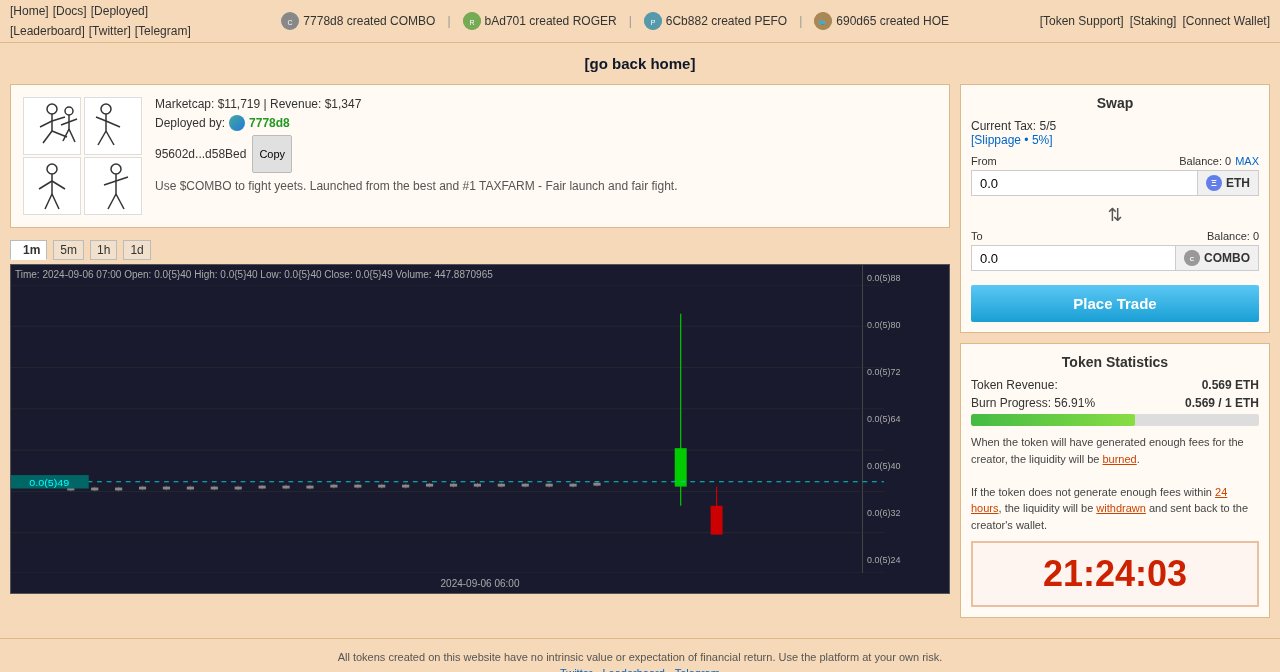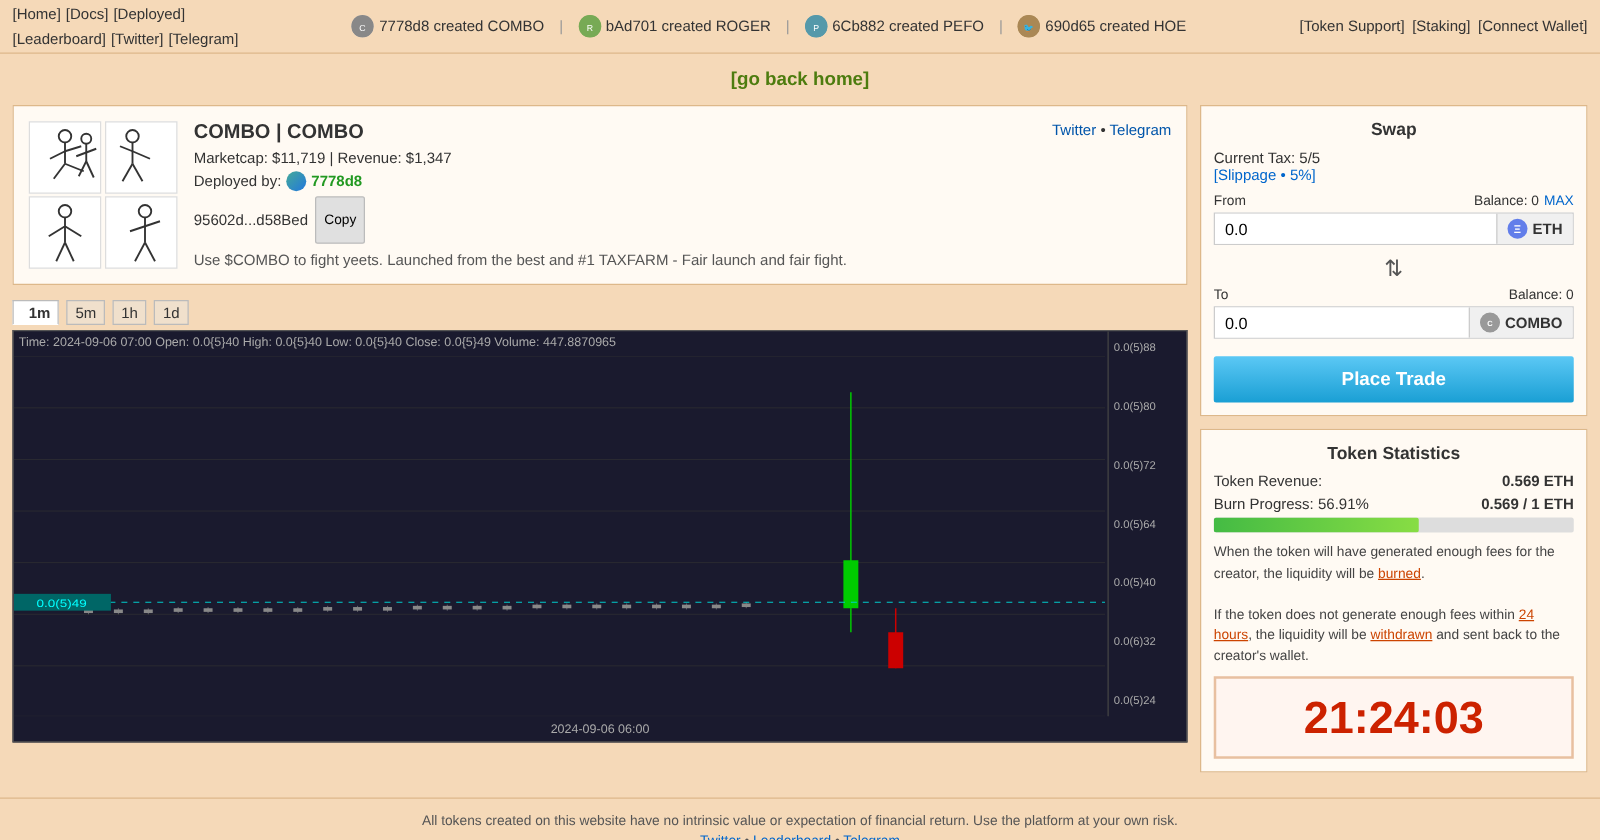--- a/index.html
+++ b/index.html
@@ -49,21 +49,21 @@
 
     #top-nav-right { display: flex; gap: 6px; font-size: 12px; }
     #top-nav-right a { color: #333; }
 
     
     #back-home {
       text-align: center;
       padding: 12px;
       font-size: 15px;
     }
-    #back-home a { color: #4d7c0f; font-weight: bold; }
+    #back-home a { color: #0f172a; font-weight: bold; }
 
     
     #main-container {
       display: flex;
       gap: 10px;
       padding: 0 10px 10px 10px;
       max-width: 1280px;
     }
 
     
@@ -150,21 +150,21 @@
       bottom: 4px;
       left: 50%;
       transform: translateX(-50%);
       font-size: 10px;
       color: #aaa;
     }
     
     #price-axis {
       position: absolute;
       right: 0; top: 0; bottom: 20px;
-      width: 63px;
+      width: 87px;
       display: flex;
       flex-direction: column;
       justify-content: space-between;
       padding: 8px 4px;
       font-size: 9px;
       color: #aaa;
       border-left: 1px solid #444;
     }
     
     #chart-svg-area {
@@ -460,28 +460,20 @@
             <circle cx="30" cy="10" r="5" stroke="#333" stroke-width="1.5" fill="none"></circle>
             <line x1="30" y1="15" x2="30" y2="35" stroke="#333" stroke-width="1.5"></line>
             <line x1="30" y1="22" x2="18" y2="26" stroke="#333" stroke-width="1.5"></line>
             <line x1="30" y1="22" x2="42" y2="18" stroke="#333" stroke-width="1.5"></line>
             <line x1="30" y1="35" x2="22" y2="50" stroke="#333" stroke-width="1.5"></line>
             <line x1="30" y1="35" x2="38" y2="50" stroke="#333" stroke-width="1.5"></line>
           </svg>
         </div>
       </div>
       <div id="token-info">
-        <div style="display:flex; justify-content:space-between; align-items:flex-start;">
-          <div id="token-title">COMBO | COMBO</div>
-          <div id="token-links">
-            <a href="#">Twitter</a>
-            <span> • </span>
-            <a href="#">Telegram</a>
-          </div>
-        </div>
         <div id="token-marketcap">
           <span>Marketcap: $11,719 | Revenue: $1,347</span>
         </div>
         <div id="token-deployed">
           <span>Deployed by:</span>
           <span class="deployed-avatar"></span>
           <span class="deployed-addr green">7778d8</span>
         </div>
         <div id="token-address">
           <span>95602d...d58Bed</span>

